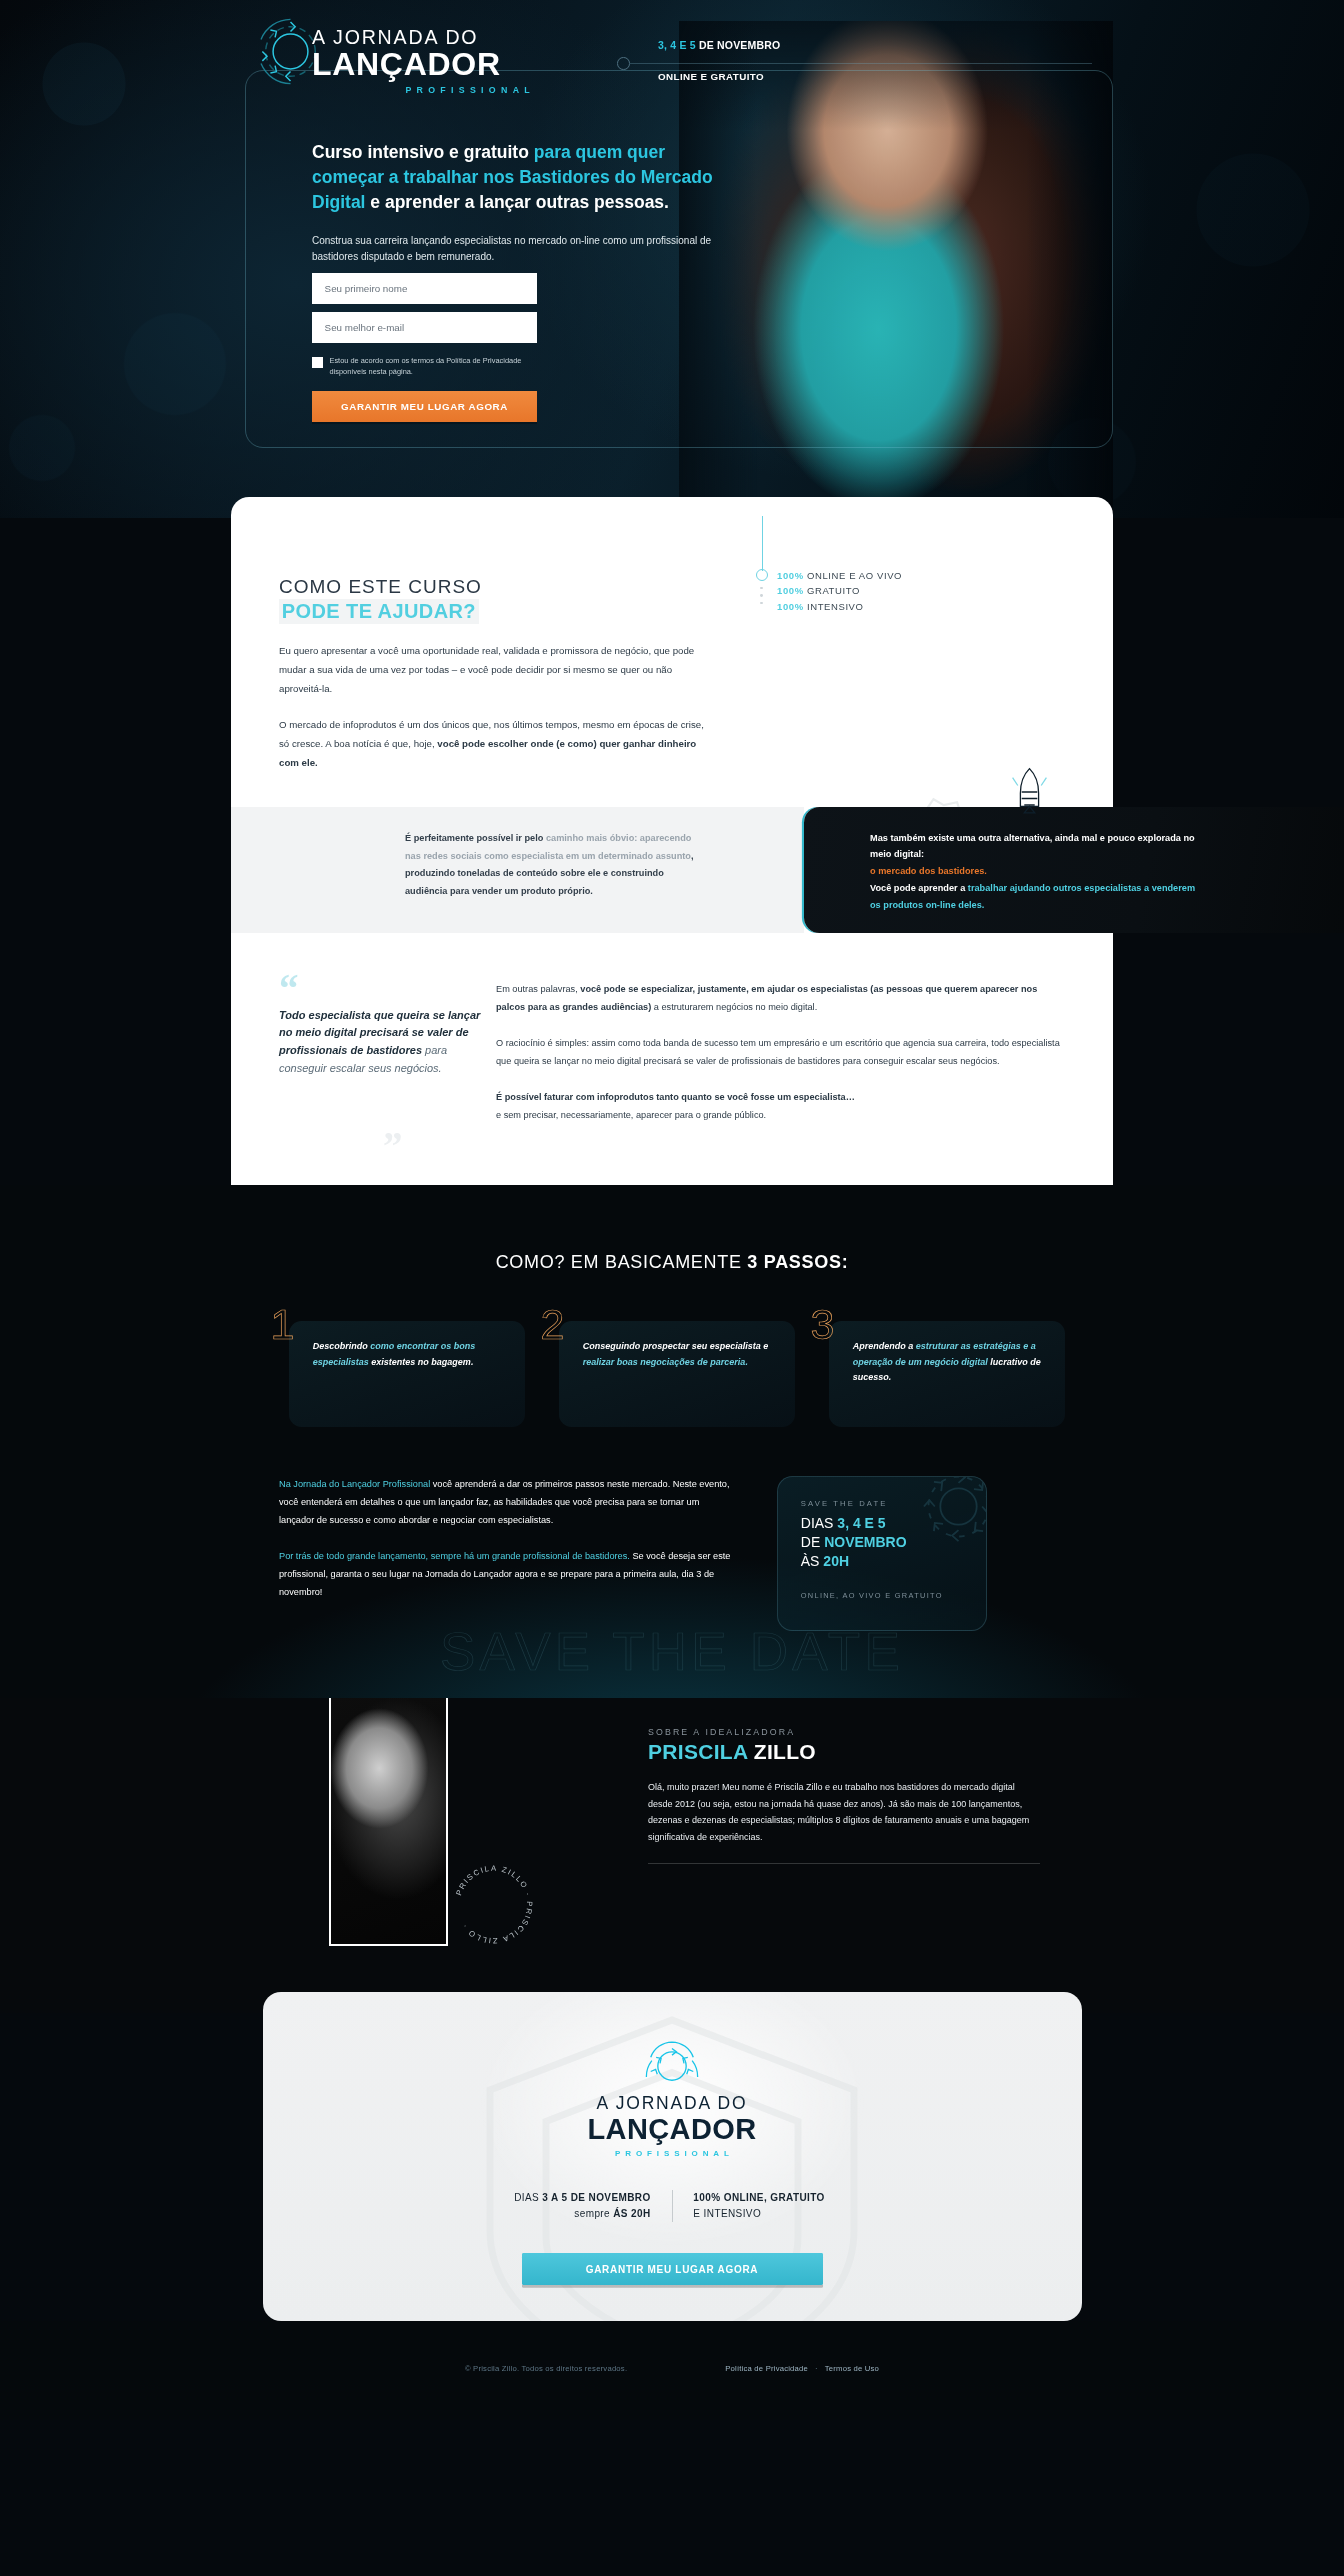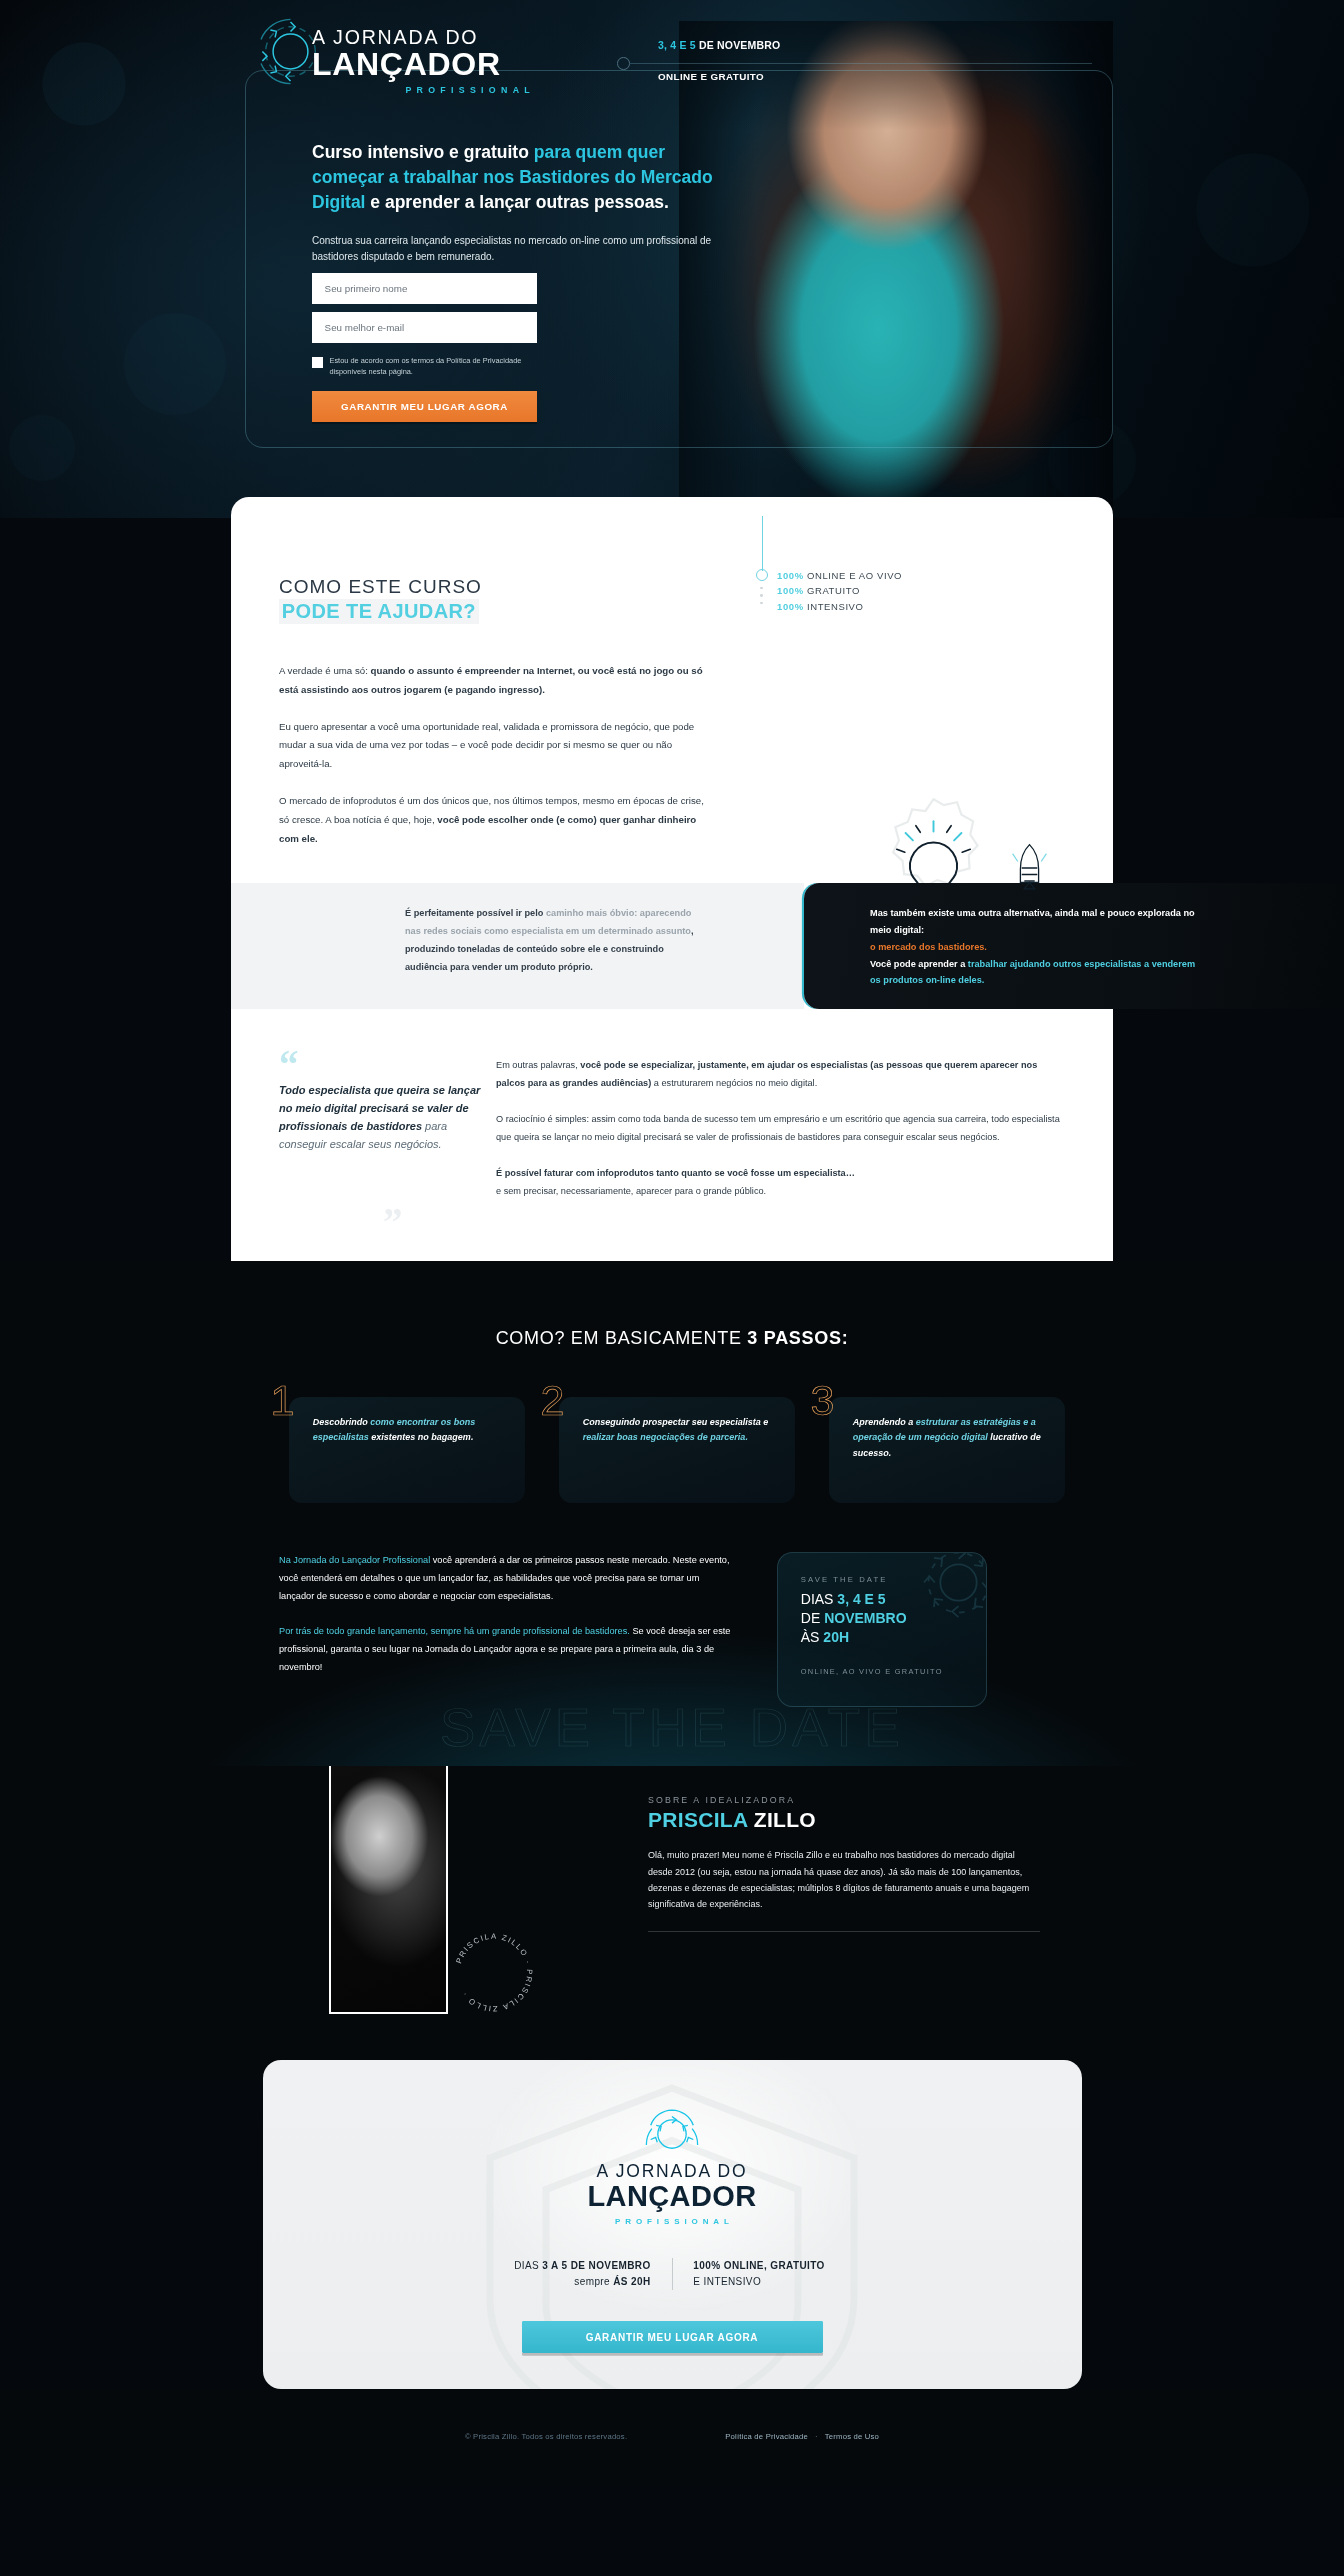--- a/index.html
+++ b/index.html
@@ -188,21 +188,21 @@
   .quote-left .qt .lt { font-weight: 400; color: #5b6b77; }
   .qmark-close { position: absolute; left: 104px; bottom: -25px; font-size: 39px; color: #eceff1; font-weight: 700; font-family: "Liberation Serif", serif; }
   .quote-right { flex: 1; padding-top: 7px; }
   .quote-right p { font-size: 9.2px; line-height: 1.95; color: #2c3a46; margin-bottom: 18px; }
   .quote-right p b { font-weight: 700; }
 
   
   .dark-sec {
     position: relative;
     background: #05090c;
-    padding: 42px 0 0;
+    padding: 42px 0 8px;
     overflow: hidden;
   }
   .dark-sec-glow {
     position: absolute; left: 0; right: 0; top: 322px; height: 434px;
     background: radial-gradient(ellipse 700px 294px at 50% 60%, #0b3a48 0%, rgba(7,25,32,0) 72%);
   }
   .steps-title {
     position: relative; text-align: center; font-size: 18px; letter-spacing: 0.7px; color: #ffffff;
     font-weight: 400; padding-top: 25px;
   }
@@ -400,21 +400,20 @@
         <span class="vline"></span>
         <span class="circ"></span>
         <span class="d1"></span>
         <span class="d2"></span>
         <span class="d3"></span>
         <div class="row"><b>100%</b><span> ONLINE E AO VIVO</span></div>
         <div class="row"><b>100%</b><span> GRATUITO</span></div>
         <div class="row"><b>100%</b><span> INTENSIVO</span></div>
       </div>
 
-      <p class="body-p first-p"><span>A verdade é uma só: </span><b>quando o assunto é empreender na Internet, ou você está no jogo ou só está assistindo aos outros jogarem (e pagando ingresso).</b></p>
       <p class="body-p">Eu quero apresentar a você uma oportunidade real, validada e promissora de negócio, que pode mudar a sua vida de uma vez por todas – e você pode decidir por si mesmo se quer ou não aproveitá-la.</p>
       <p class="body-p"><span>O mercado de infoprodutos é um dos únicos que, nos últimos tempos, mesmo em épocas de crise, só cresce. A boa notícia é que, hoje, </span><b>você pode escolher onde (e como) quer ganhar dinheiro com ele.</b></p>
 
       <svg class="bulb" viewBox="0 0 200 200">
         <g fill="none" stroke="#e9eced" stroke-width="3">
           <path d="M100 18 l14 8 l18-4 l6 17 l16 9 l-4 18 l10 15 l-12 13 l1 18 l-18 5 l-9 16 l-17-5 l-16 8 l-11-14 l-18-2 l-2-18 l-13-12 l8-16 l-5-18 l17-7 l6-17 l18 2 z"></path>
         </g>
         <g fill="none" stroke="#0f1f2b" stroke-width="2.6">
           <path d="M70 120 a32 32 0 1 1 60 0 c-5 10 -13 14 -14 24 h-32 c-1 -10 -9 -14 -14 -24 z"></path>
           <path d="M86 152 h28 M88 160 h24 M92 168 h16"></path>

